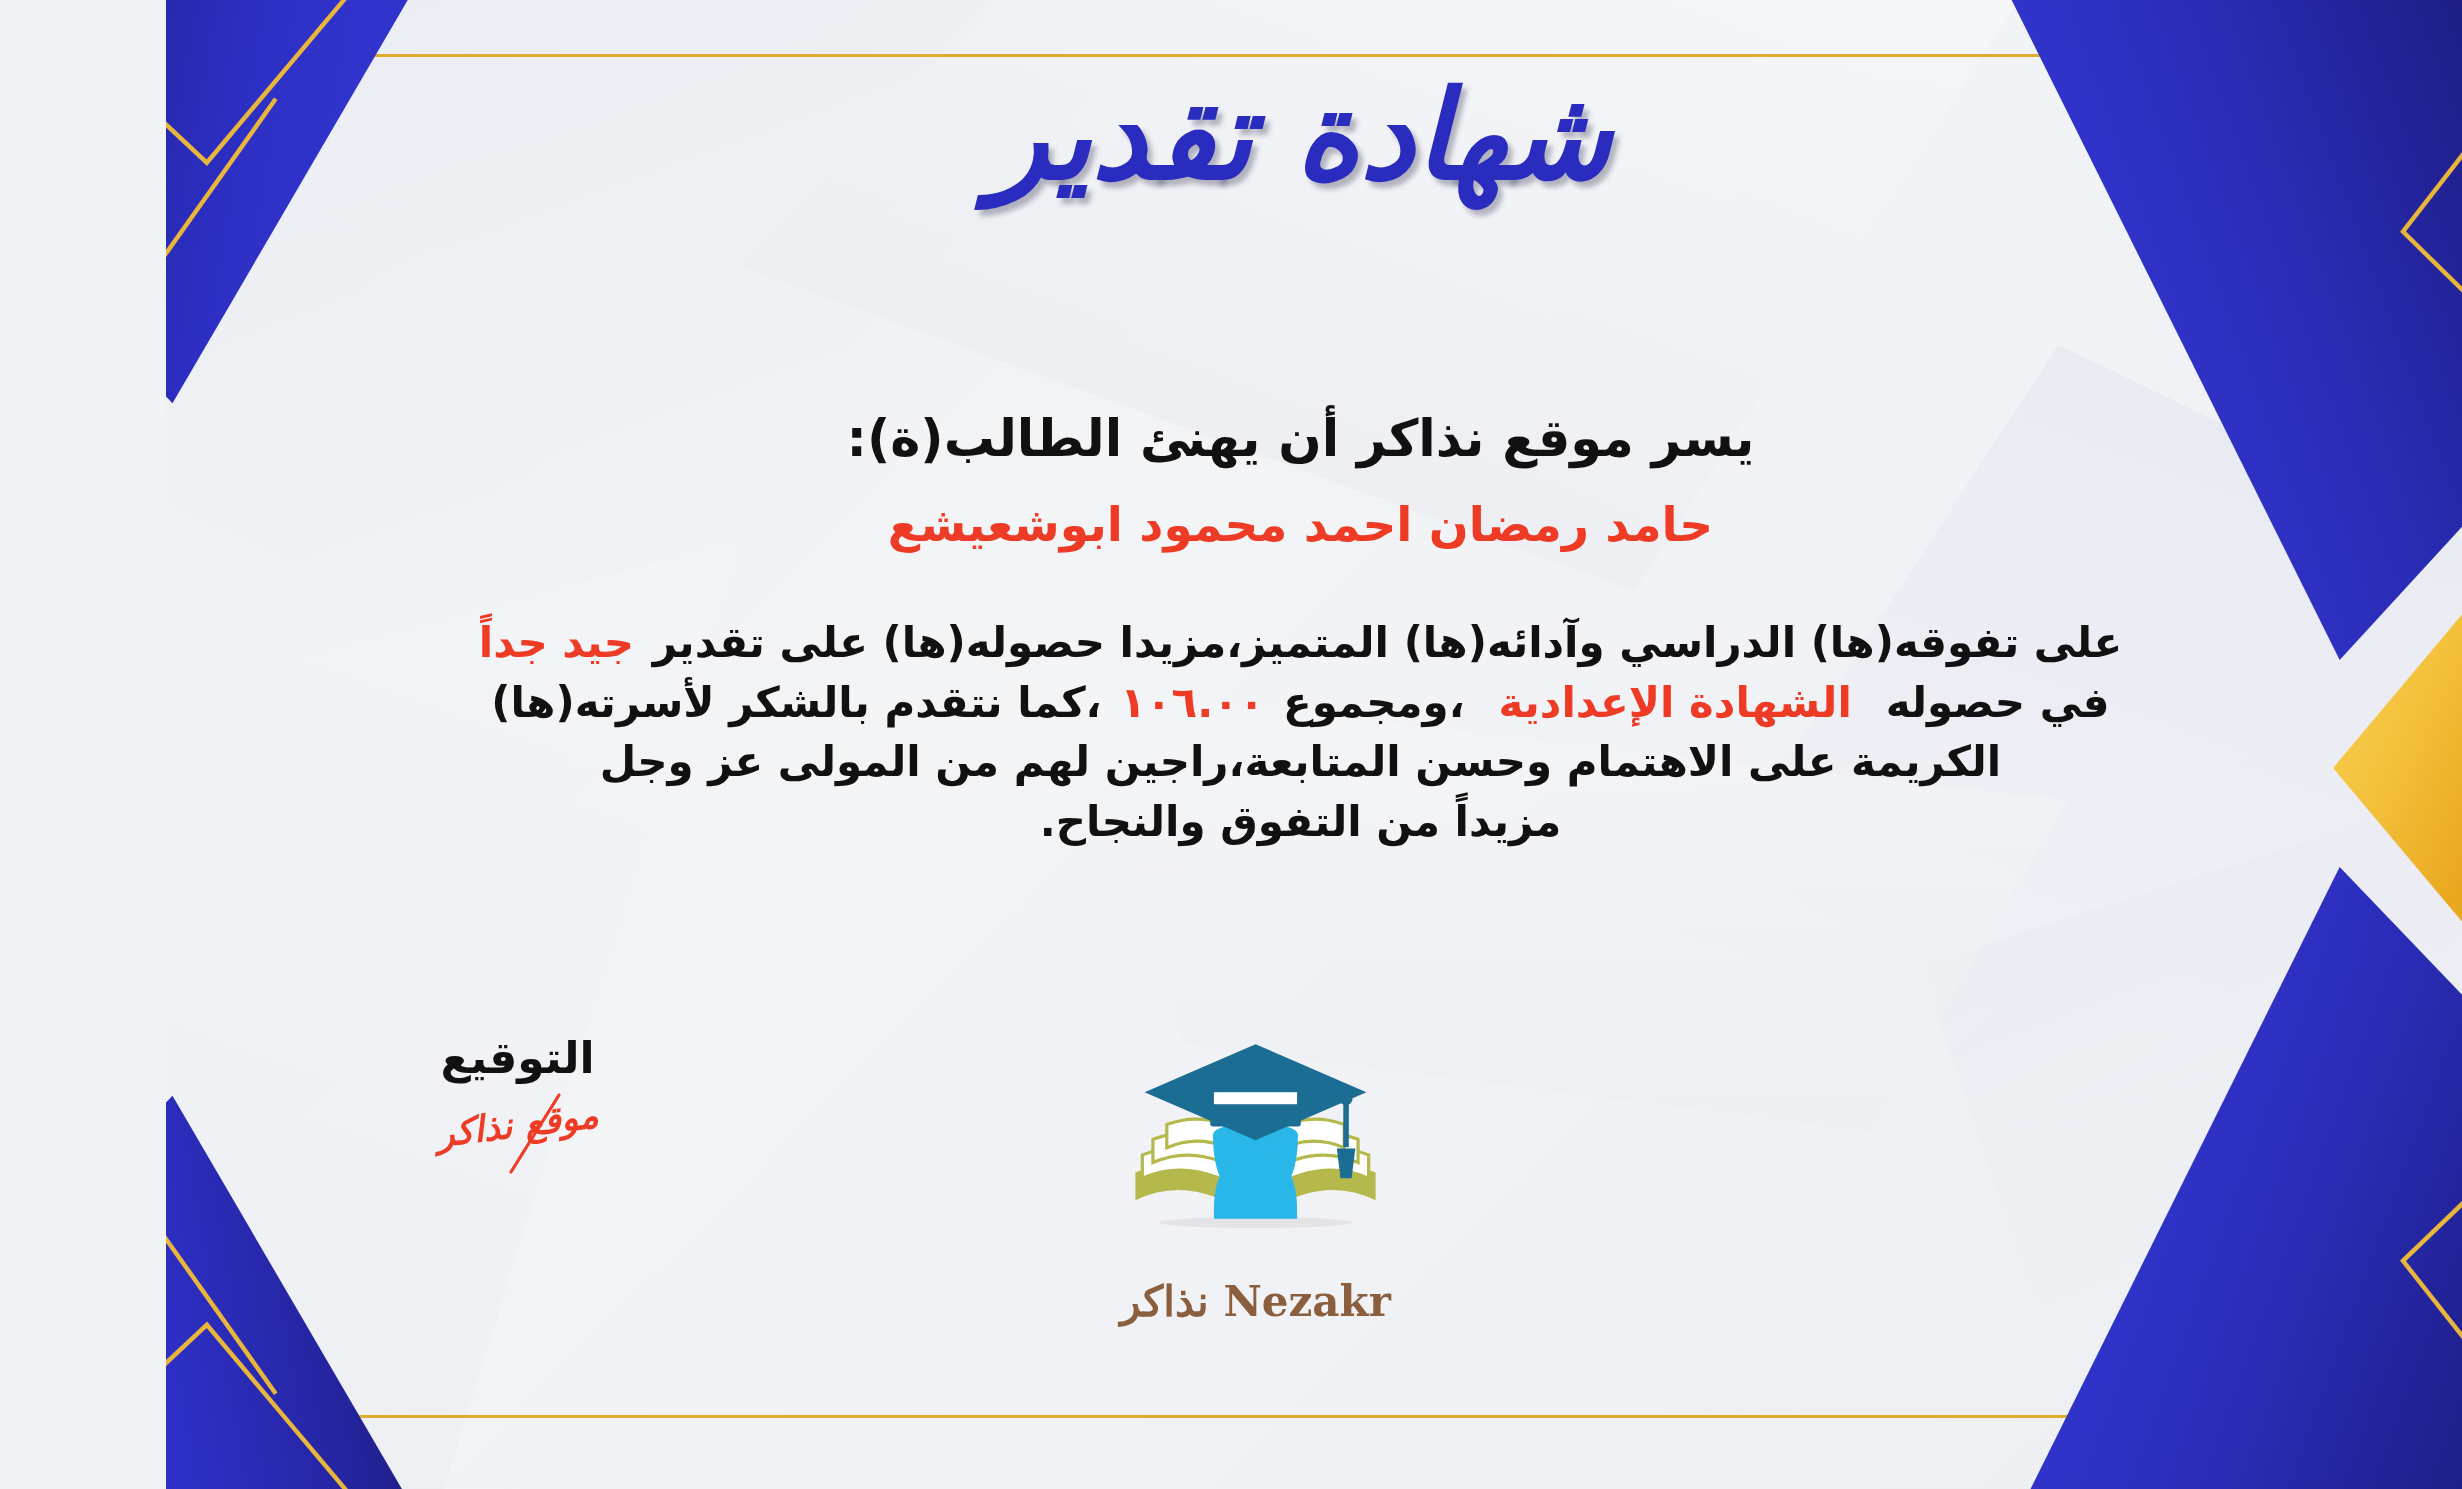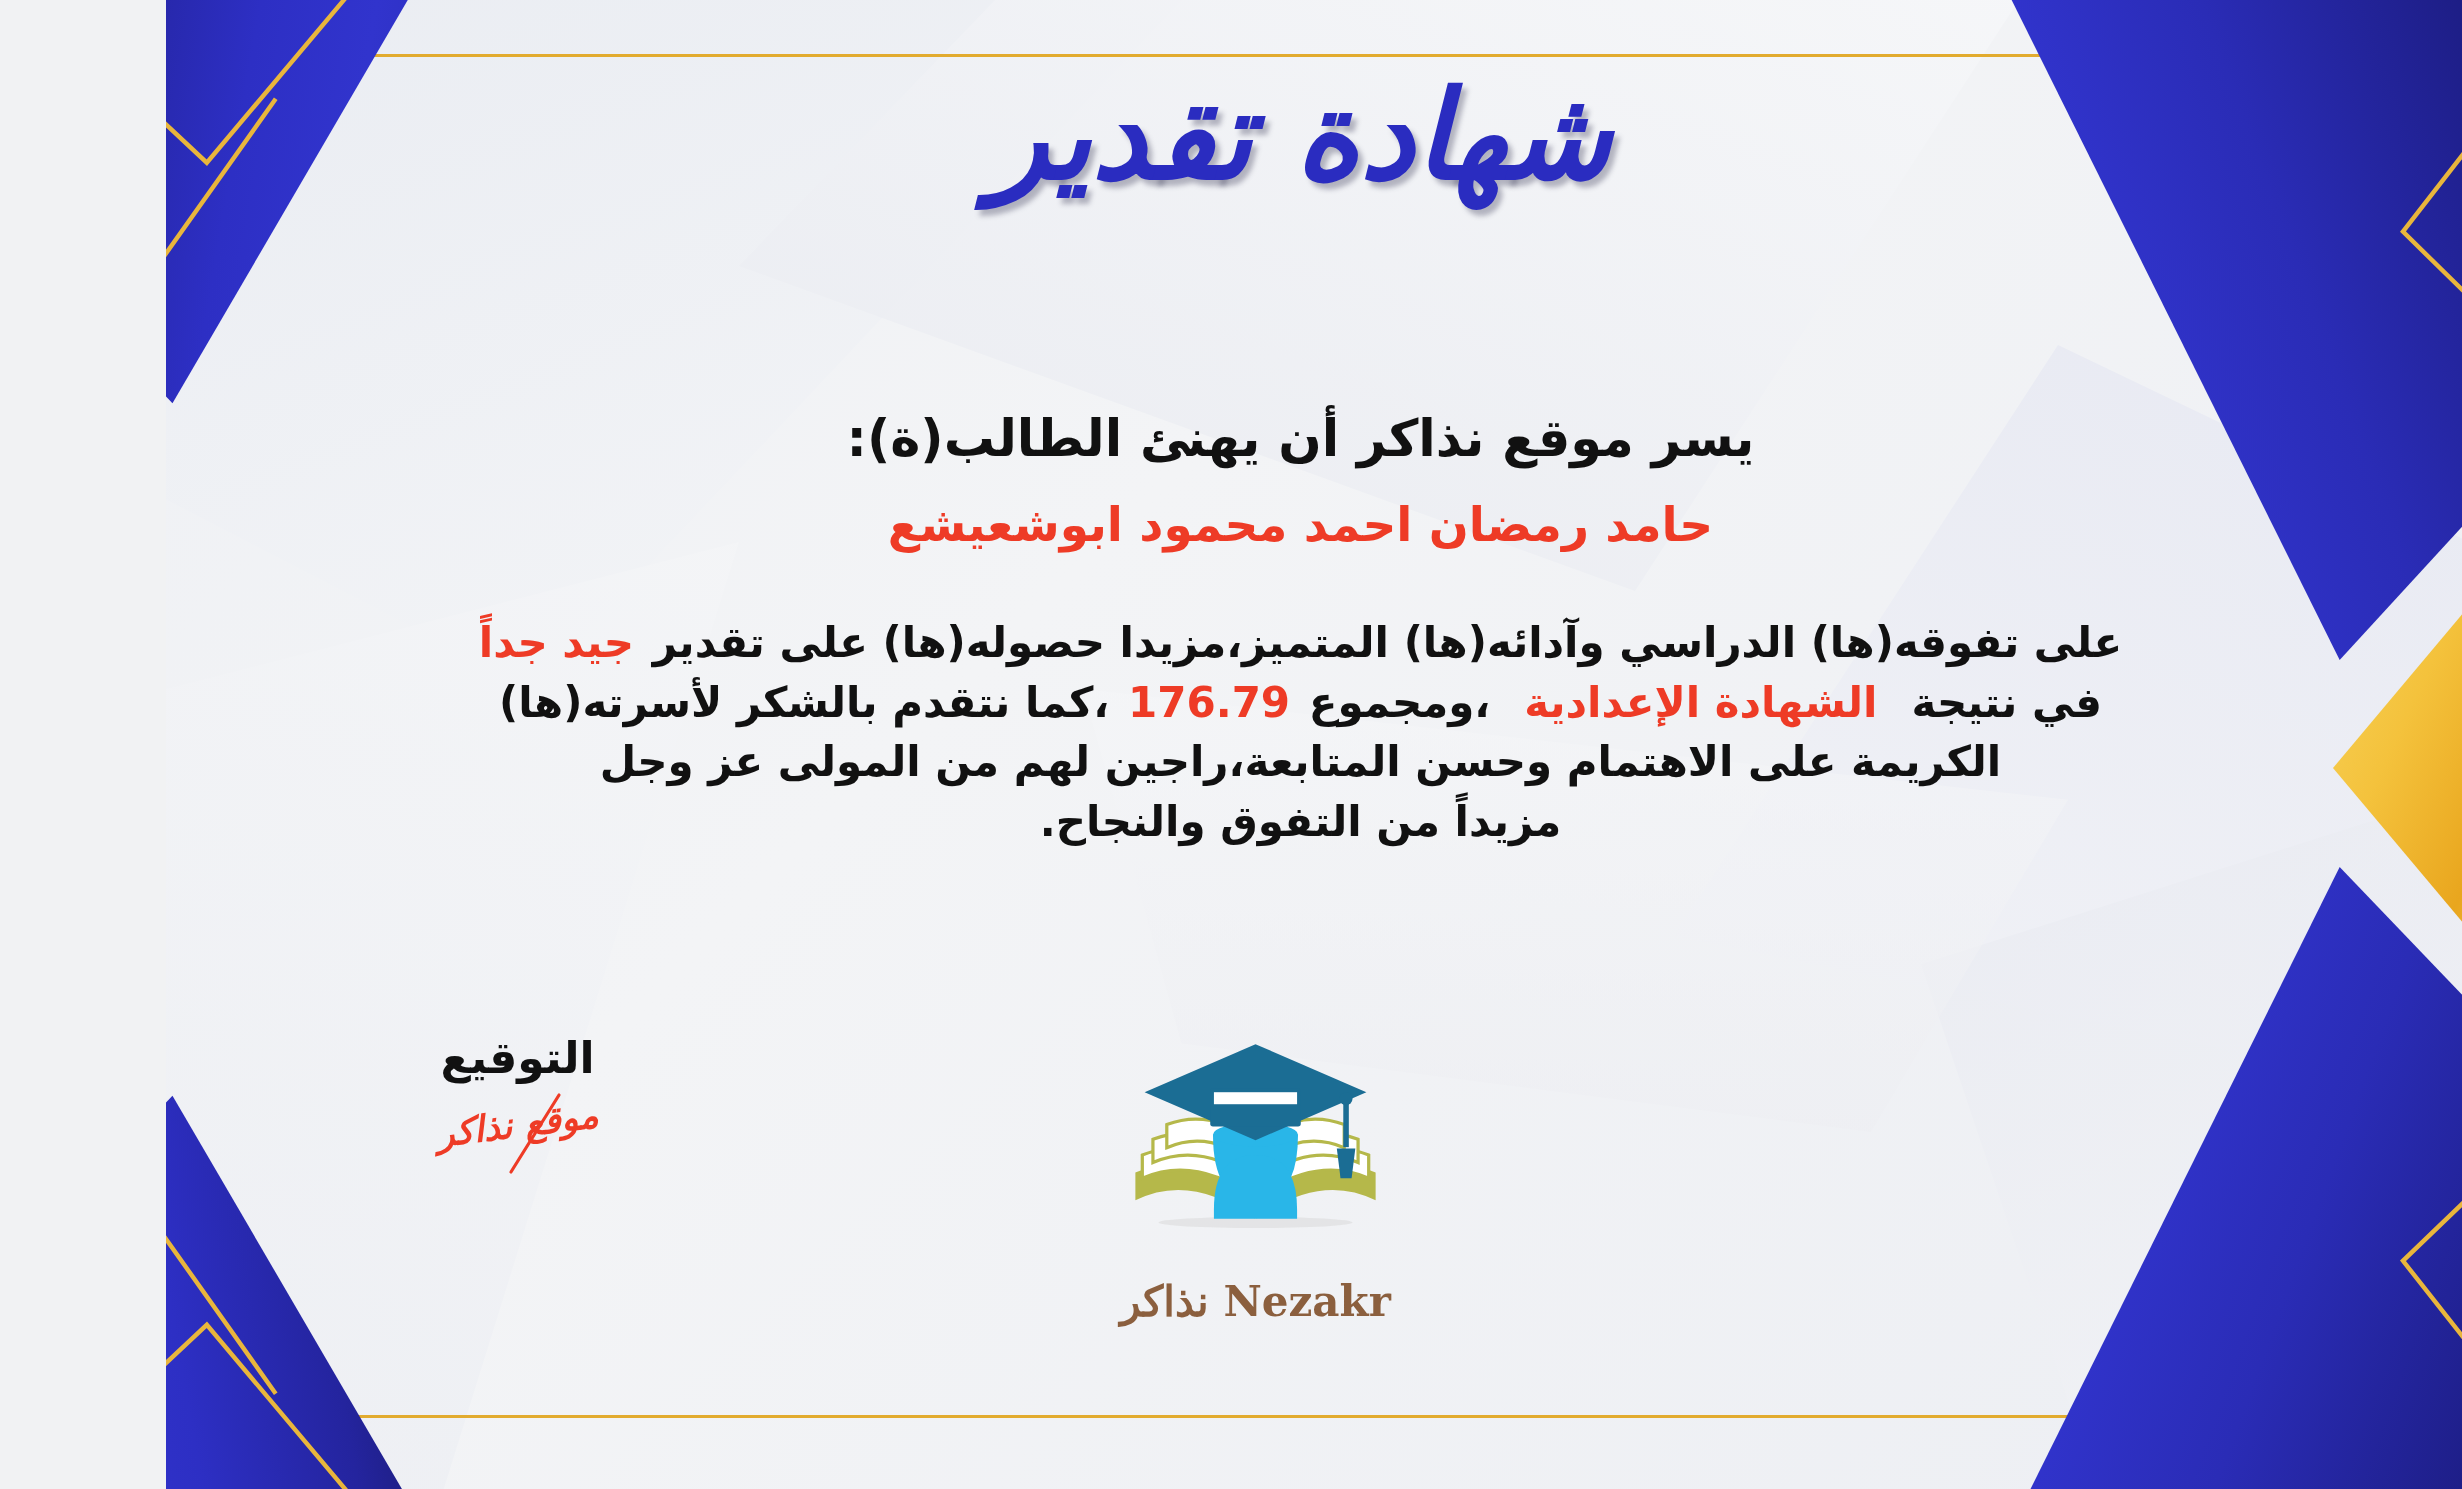--- a/index.html
+++ b/index.html
@@ -211,21 +211,21 @@
 
     <div class="salutation">يسر موقع نذاكر أن يهنئ الطالب(ة):</div>
 
     <div class="student-name">حامد رمضان احمد محمود ابوشعيشع</div>
 
     <div class="body-block">
       <span class="ln">
         <span>على تفوقه(ها) الدراسي وآدائه(ها) المتميز،مزيدا حصوله(ها) على تقدير</span><span class="sp-sm"></span><span class="hl">جيد جداً</span>
       </span>
       <span class="ln">
-        <span>في نتيجة</span><span class="sp"></span><span class="hl">الشهادة الإعدادية</span><span class="sp"></span><span>،ومجموع</span><span class="sp-sm"></span><span class="hl">176.79</span><span class="sp-sm"></span><span>،كما نتقدم بالشكر لأسرته(ها)</span>
+        <span>في حصوله</span><span class="sp"></span><span class="hl">الشهادة الإعدادية</span><span class="sp"></span><span>،ومجموع</span><span class="sp-sm"></span><span class="hl">١٠٦.٠٠</span><span class="sp-sm"></span><span>،كما نتقدم بالشكر لأسرته(ها)</span>
       </span>
       <span class="ln">الكريمة على الاهتمام وحسن المتابعة،راجين لهم من المولى عز وجل</span>
       <span class="ln">مزيداً من التفوق والنجاح.</span>
     </div>
 
     <div class="sign-wrap">
       <div class="sign-label">التوقيع</div>
       <div style="position:relative;">
         <div class="sign-mark">موقع نذاكر</div>
         <div class="sign-stroke"></div>

